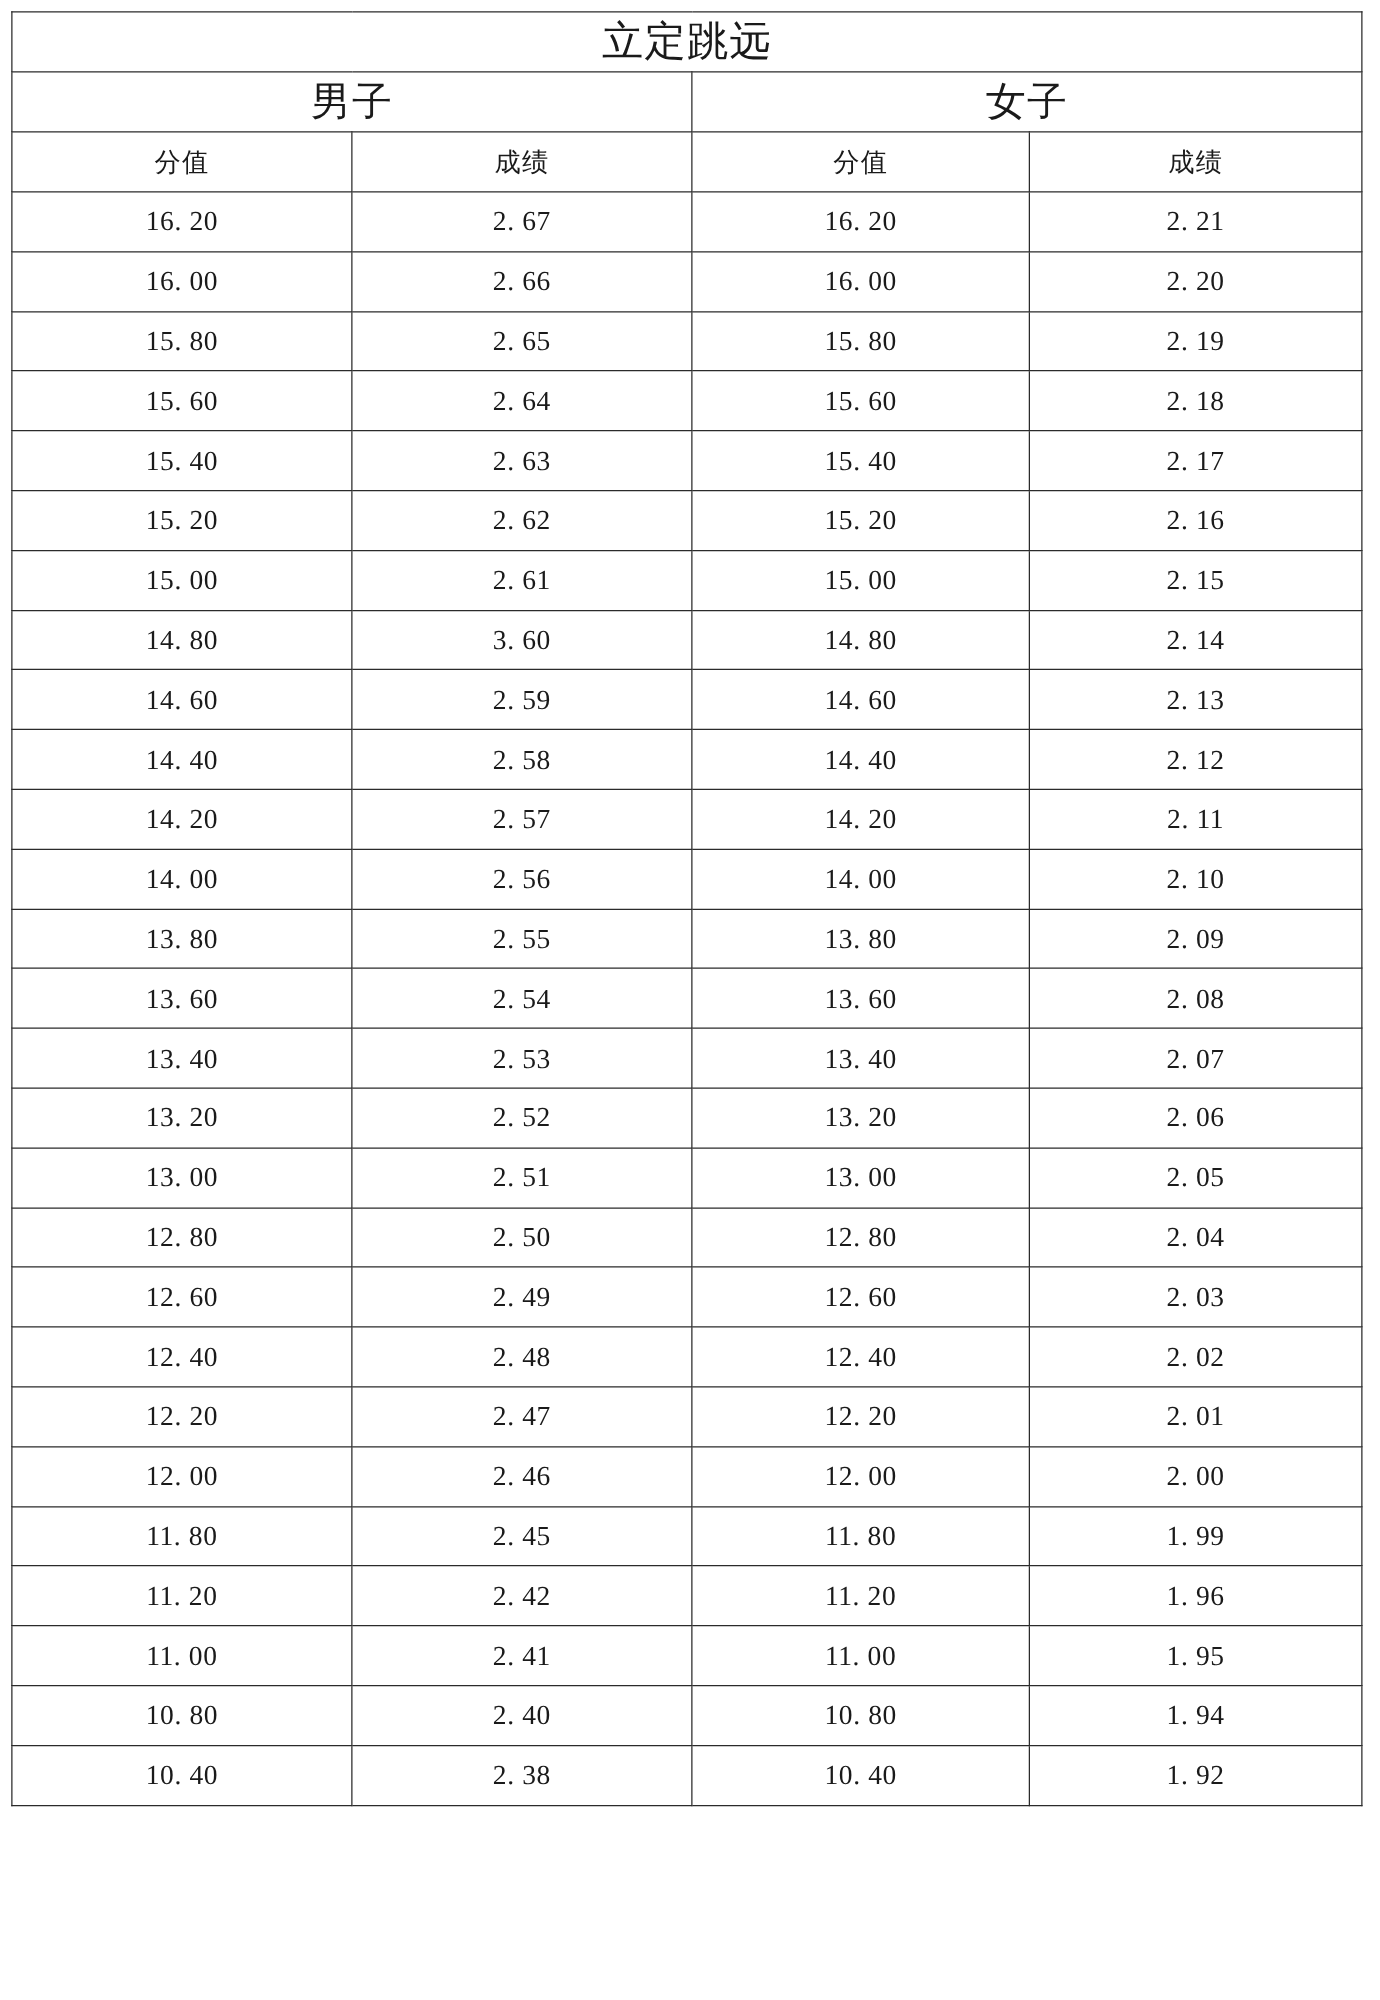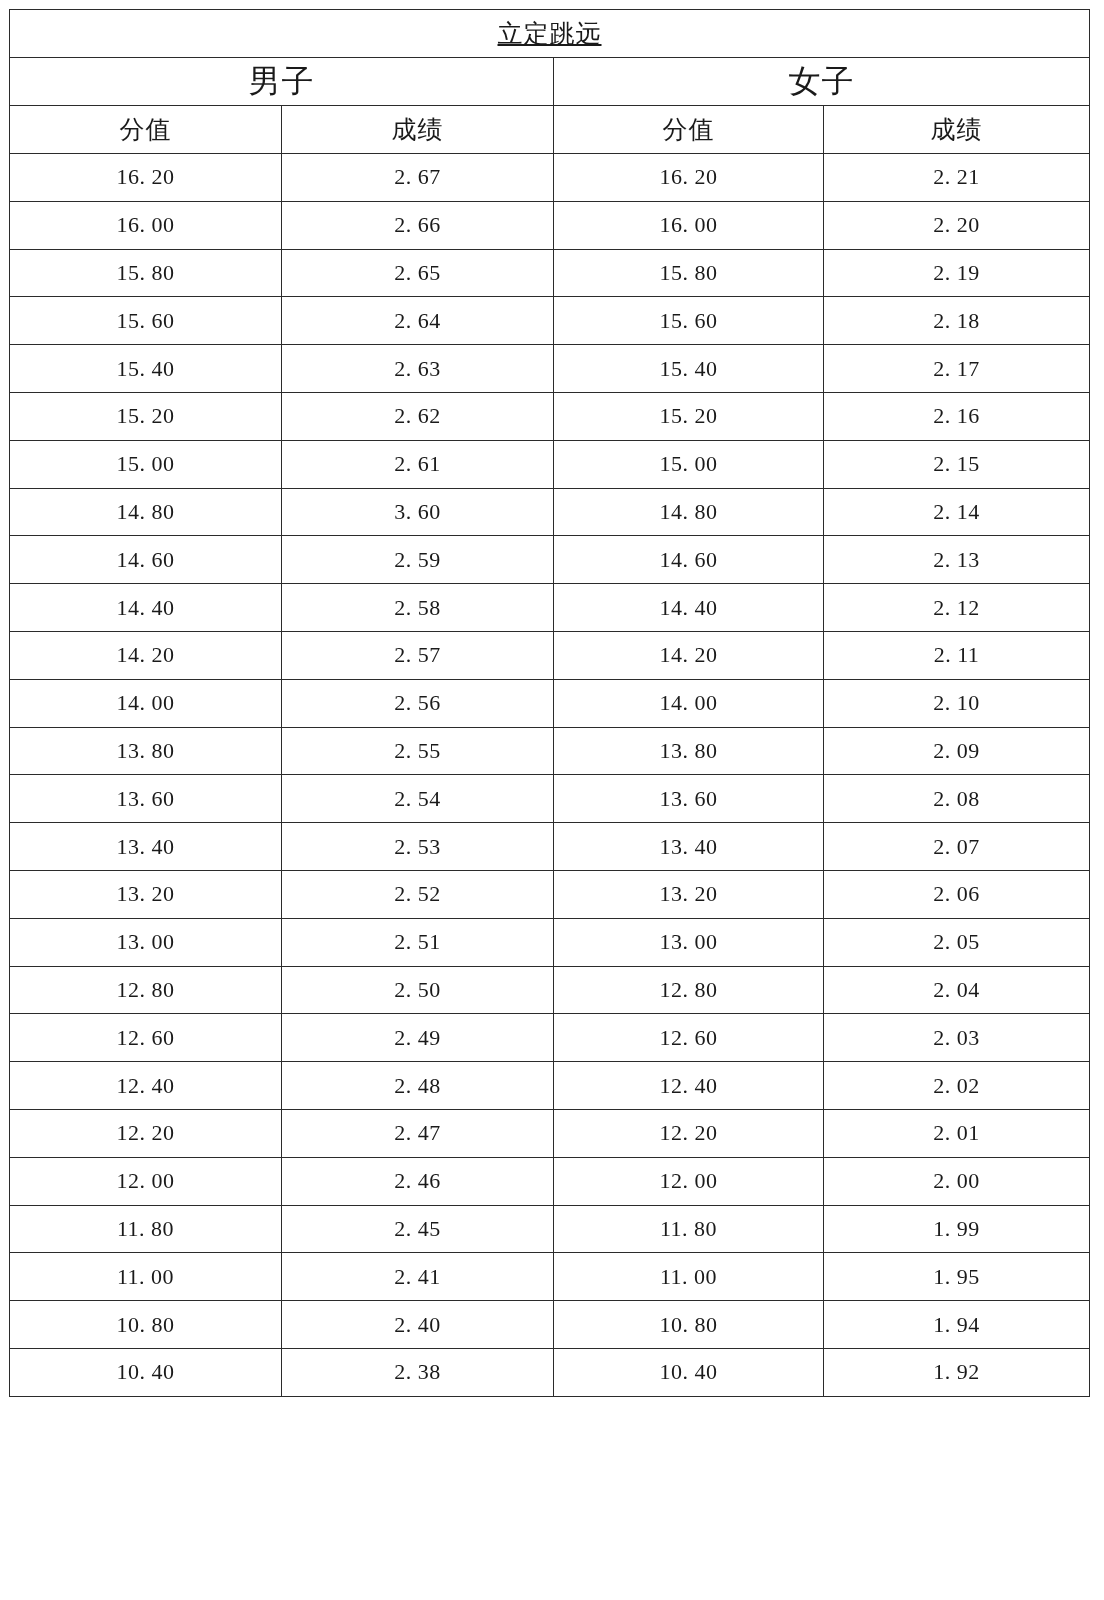--- a/index.html
+++ b/index.html
@@ -43,35 +43,34 @@
   }
 
   
   col.c1 { width: 272px; }
   col.c2 { width: 272px; }
   col.c3 { width: 270px; }
   col.c4 { width: 266px; }
 
   tr.title-row td {
     height: 47px;
-    font-size: 25px;
+    font-size: 33px;
     font-family: "Liberation Serif", "DejaVu Serif", serif;
     letter-spacing: 1px;
-    text-decoration: underline;
   }
 
   tr.group-row td {
     height: 47px;
     font-size: 32px;
     letter-spacing: 1px;
   }
 
   tr.head-row td {
     height: 47px;
-    font-size: 25px;
+    font-size: 21px;
     letter-spacing: 1px;
   }
 
   tr.data-row td {
     height: 46.8px;
     font-size: 22px;
     font-family: "Liberation Serif", "DejaVu Serif", serif;
     letter-spacing: 0.5px;
   }
 
@@ -425,20 +424,34 @@
           </td>
           <td>
             <span class="numcell">11. 80</span>
           </td>
           <td>
             <span class="numcell">1. 99</span>
           </td>
         </tr>
         <tr class="data-row">
           <td>
+            <span class="numcell">11. 20</span>
+          </td>
+          <td>
+            <span class="numcell">2. 42</span>
+          </td>
+          <td>
+            <span class="numcell">11. 20</span>
+          </td>
+          <td>
+            <span class="numcell">1. 96</span>
+          </td>
+        </tr>
+        <tr class="data-row">
+          <td>
             <span class="numcell">11. 00</span>
           </td>
           <td>
             <span class="numcell">2. 41</span>
           </td>
           <td>
             <span class="numcell">11. 00</span>
           </td>
           <td>
             <span class="numcell">1. 95</span>

